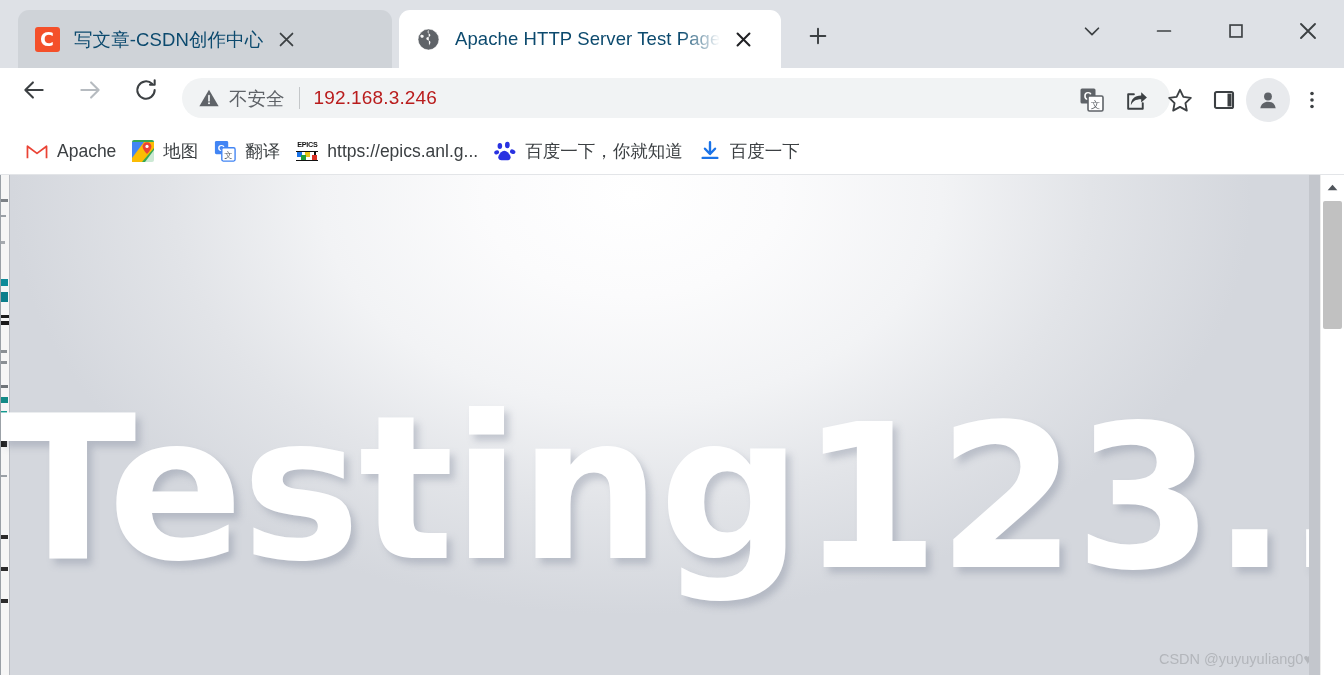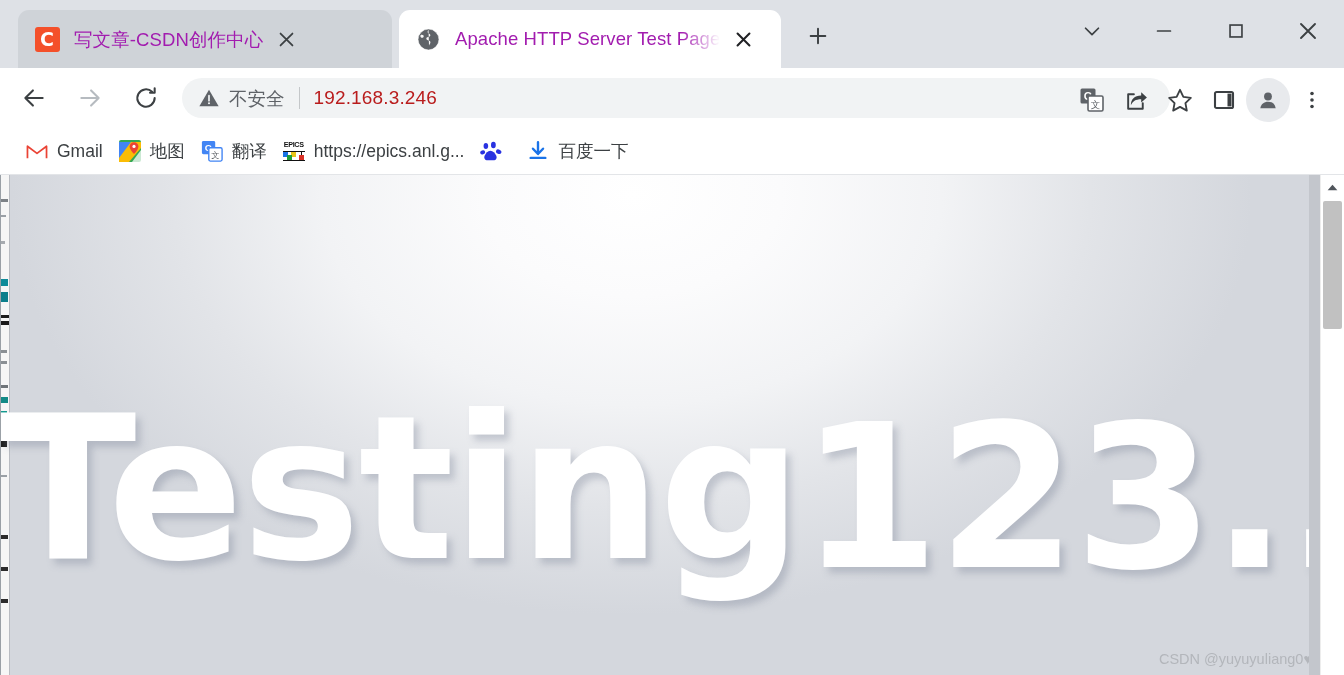--- a/index.html
+++ b/index.html
@@ -30,21 +30,21 @@
     margin-right: 14px;
   }
   .fav-csdn {
     width: 25px; height: 25px; border-radius: 3px;
     background: #f4502a;
     display: flex; align-items: center; justify-content: center;
     color: #fff; font-size: 19px; font-weight: 700; line-height: 1;
     font-family: "DejaVu Sans", sans-serif;
   }
   .tab-title {
-    font-size: 18.5px; color: #a21caf; white-space: nowrap;
+    font-size: 18.5px; color: #0c4a6e; white-space: nowrap;
     overflow: hidden; letter-spacing: .1px;
   }
   .tab.active .tab-title {
     -webkit-mask-image: linear-gradient(to right, #000 85%, transparent 100%);
     mask-image: linear-gradient(to right, #000 85%, transparent 100%);
   }
   .tab-close {
     width: 30px; height: 30px; flex: 0 0 30px; margin-left: 8px;
     display: flex; align-items: center; justify-content: center;
     border-radius: 50%;
@@ -62,21 +62,21 @@
   .wbtn {
     width: 72px; height: 62px;
     display: flex; align-items: center; justify-content: center;
   }
   .wbtn svg { width: 22px; height: 22px; }
   .wbtn.close svg { width: 24px; height: 24px; }
 
   
   .toolbar {
     position: absolute; left: 0; top: 68px; width: 1344px; height: 60px;
-    background: #ffffff; display: flex; align-items: center;
+    background: #ffffff; display: flex; 
   }
   .navbtn {
     width: 44px; height: 44px; border-radius: 50%; margin-left: 12px;
     display: flex; align-items: center; justify-content: center;
   }
   .navbtn svg { width: 26px; height: 26px; }
   .navbtn.fwd svg path { stroke: #b6bbc0; }
 
   .omnibox {
     position: absolute; left: 182px; top: 10px;
@@ -334,21 +334,21 @@
   </div>
 
   <div class="bmbar">
 
     <div class="bm">
       <span class="bm-ico">
         <svg viewBox="0 0 24 18" width="23" height="17">
           <path d="M1.6 16.4 V3.2 L12 11 L22.4 3.2 V16.4" fill="none" stroke="#ea4335" stroke-width="1.9" stroke-linejoin="round"></path>
         </svg>
       </span>
-      <span class="bm-label">Gmail</span>
+      <span class="bm-label">Apache</span>
     </div>
 
 
     <div class="bm">
       <span class="bm-ico">
         <svg viewBox="0 0 22 22" width="22" height="22">
           <rect x="0" y="0" width="22" height="22" rx="2" fill="#34a853"></rect>
           <path d="M0 14 L9 2 L22 2 V8 L10 22 H0 Z" fill="#fbbc04"></path>
           <path d="M0 18 L12 2 H0 Z" fill="#4285f4"></path>
           <path d="M22 10 L13 22 H22 Z" fill="#ffffff" opacity="0.75"></path>
@@ -392,20 +392,21 @@
     <div class="bm">
       <span class="bm-ico">
         <svg viewBox="0 0 24 24" width="22" height="22">
           <ellipse cx="6.4" cy="6.6" rx="2.5" ry="3.3" fill="#2932e1"></ellipse>
           <ellipse cx="14.6" cy="5.4" rx="2.6" ry="3.5" fill="#2932e1"></ellipse>
           <ellipse cx="2.9" cy="13.6" rx="2.7" ry="2.2" fill="#2932e1" transform="rotate(-20 2.9 13.6)"></ellipse>
           <ellipse cx="20.4" cy="12.8" rx="3" ry="2.4" fill="#2932e1" transform="rotate(20 20.4 12.8)"></ellipse>
           <path d="M11.3 11.6 C14.2 11.6 16.3 14.4 17.6 16.8 C19 19.4 17.6 22.2 14.6 22.2 H8.2 C5.2 22.2 3.8 19.4 5.2 16.8 C6.5 14.4 8.4 11.6 11.3 11.6 Z" fill="#2932e1"></path>
         </svg>
       </span>
+      <span class="bm-label">百度一下，你就知道</span>
     </div>
 
     <div class="bm">
       <span class="bm-ico">
         <svg viewBox="0 0 24 24" width="22" height="22">
           <path d="M12 2.5 V13.5 M6.5 9.5 L12 15.3 L17.5 9.5" stroke="#1a73e8" stroke-width="2.6" fill="none" stroke-linecap="round" stroke-linejoin="round"></path>
           <path d="M4 19.5 H20" stroke="#1a73e8" stroke-width="2.6" stroke-linecap="round"></path>
         </svg>
       </span>
       <span class="bm-label">百度一下</span>

